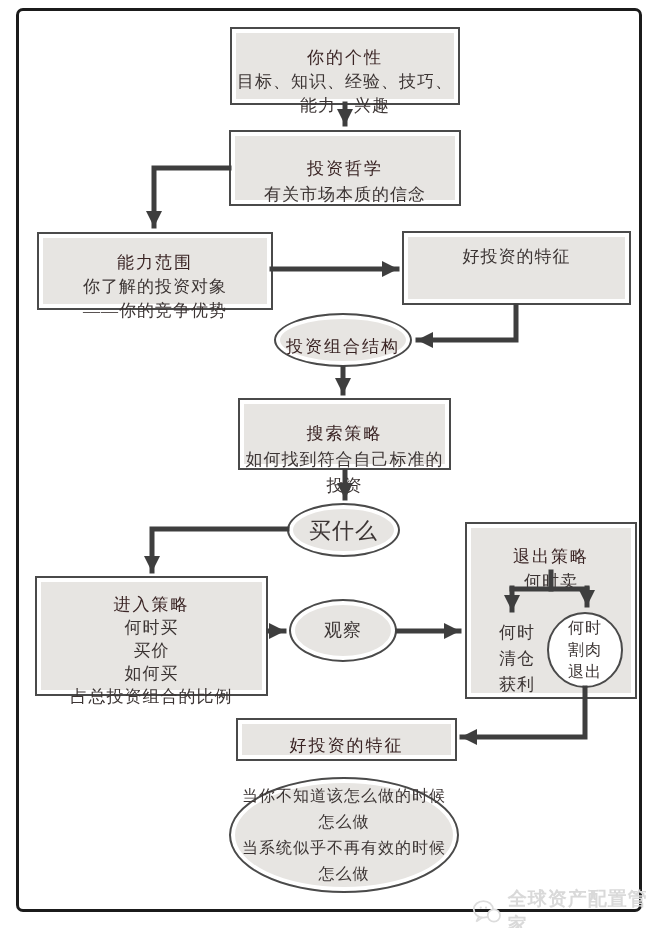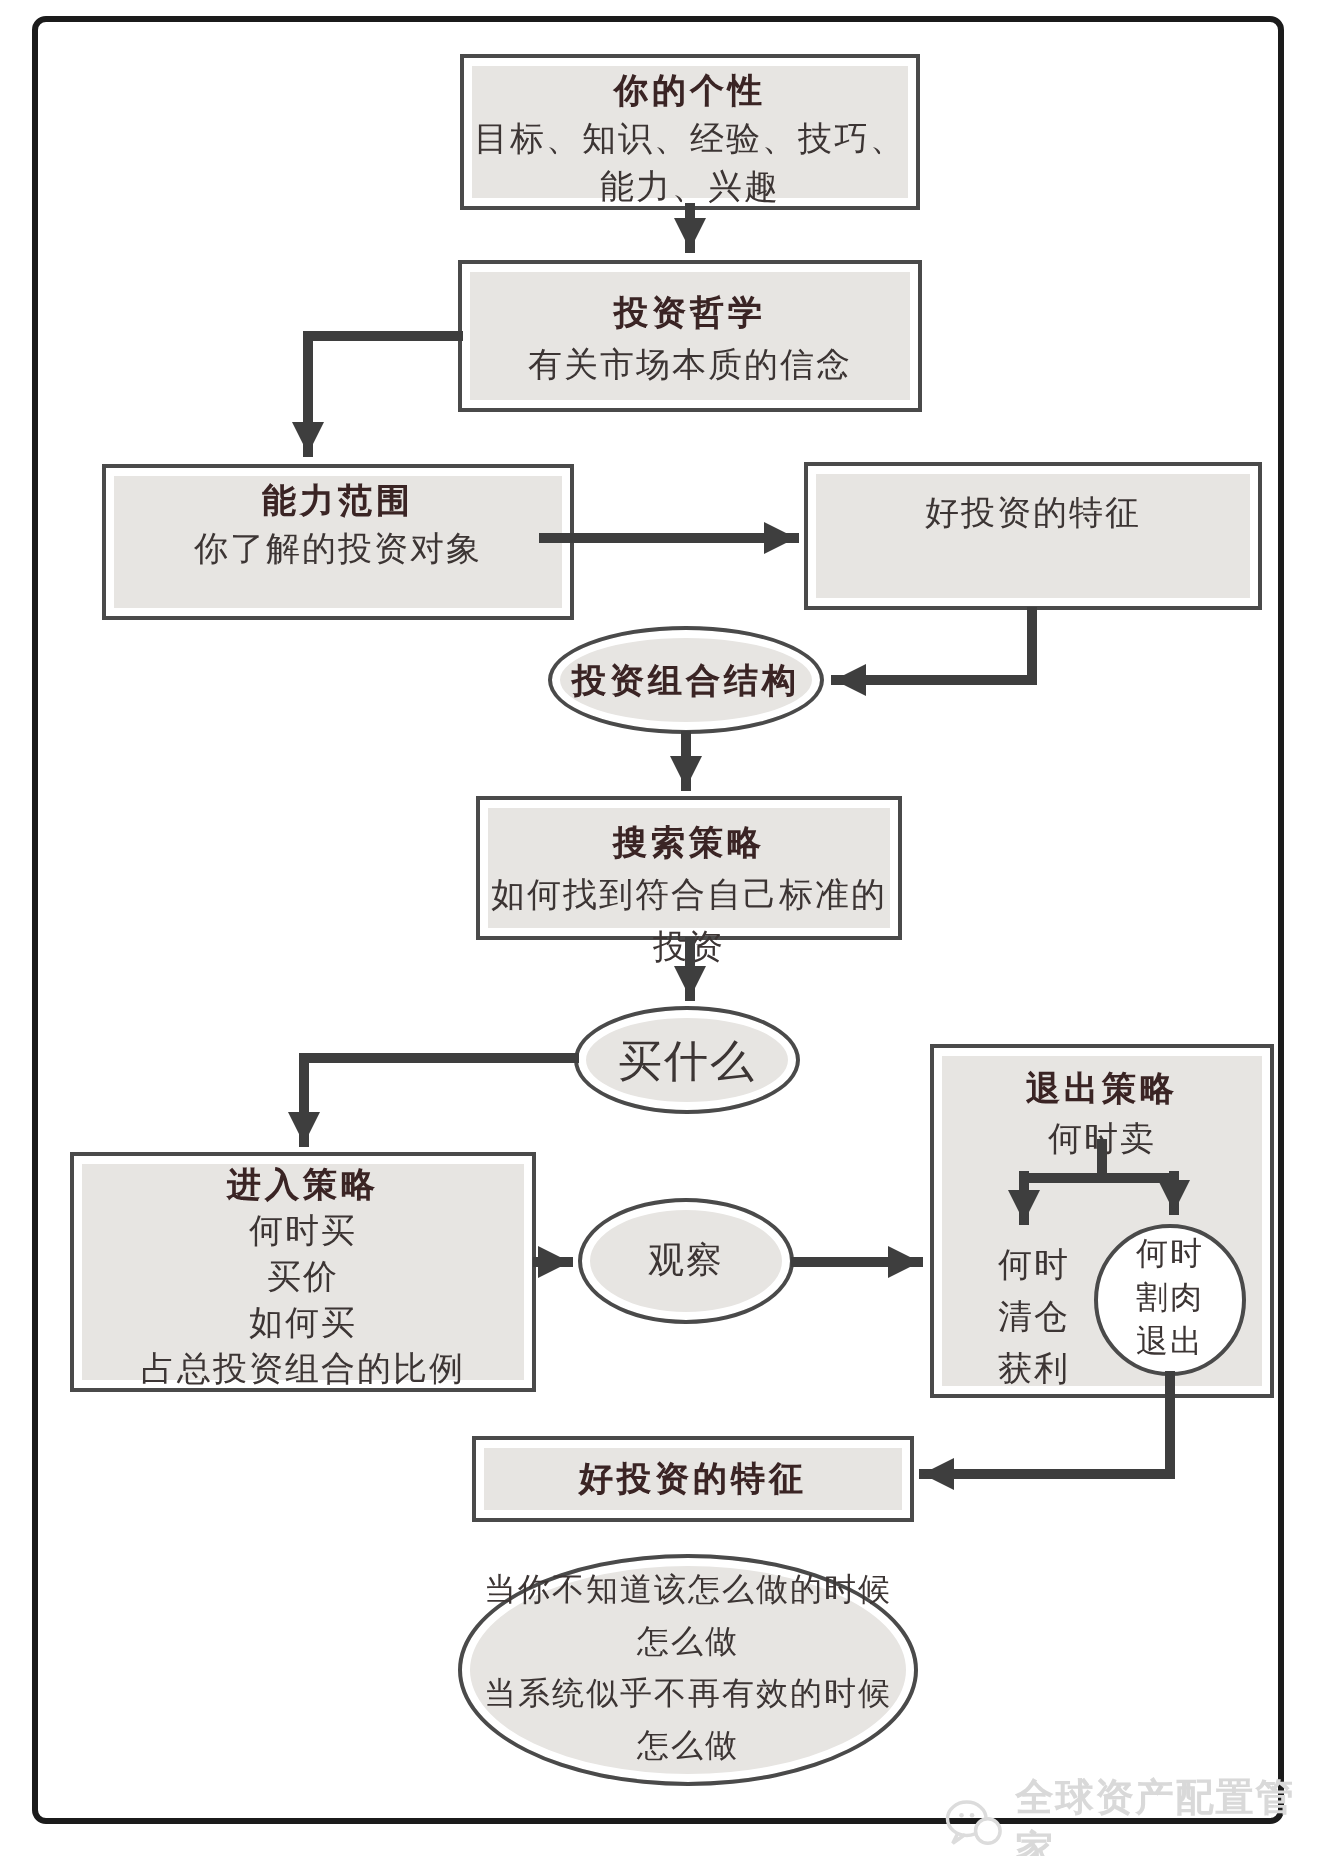--- a/index.html
+++ b/index.html
@@ -13,28 +13,28 @@
   }
   .node {
     position:absolute; box-sizing:border-box; text-align:center;
     background:var(--node-fill,#e7e5e2);
     border:2px solid var(--node-border,#4a4a4a);
     box-shadow: inset 0 0 0 4px #ffffff;
     color:var(--body-text,#3c3534); font-size:17px; line-height:25px;
   }
   .title {
     display:block; font-family:"Liberation Sans","DejaVu Sans",sans-serif;
-    font-weight:700; color:var(--title-text,#3a2424); letter-spacing:2px;
+    font-weight:400; color:var(--title-text,#3a2424); letter-spacing:2px;margin-top:12px;
   }
   .bodyline { display:block; letter-spacing:1px; }
   .ellipse { border-radius:50%; display:flex; flex-direction:column; justify-content:center; }
 
   .box-personality { left:230px; top:27px;  width:230px; height:78px;  padding-top:5px; line-height:24px; }
   .box-philosophy  { left:229px; top:130px; width:232px; height:76px;  padding-top:12px; line-height:26px; }
-  .box-competence  { left:51px;  top:232px; width:236px; height:78px;  padding-top:5px; line-height:24px; }
+  .box-competence  { left:37px;  top:232px; width:236px; height:78px;  padding-top:5px; line-height:24px; }
   .box-criteria    { left:402px; top:231px; width:229px; height:74px;  padding-top:11px; line-height:26px; }
   .el-portfolio    { left:274px; top:313px; width:138px; height:54px;  font-size:17px; }
   .box-search      { left:238px; top:398px; width:213px; height:72px;  padding-top:9px; line-height:26px; }
   .el-whatbuy      { left:287px; top:503px; width:113px; height:54px;  font-size:22px; }
   .box-entry       { left:35px;  top:576px; width:233px; height:120px; padding-top:3px; line-height:23px; }
   .el-observe      { left:289px; top:599px; width:108px; height:63px;  font-size:18px; }
   .box-exit        { left:465px; top:522px; width:172px; height:177px; padding-top:8px; line-height:25px; }
   .exit-left-col   { position:absolute; left:28px; top:96px; width:44px; line-height:26px; letter-spacing:1px; }
   .exit-circle {
     position:absolute; left:80px; top:88px; width:76px; height:76px; border-radius:50%;
@@ -68,20 +68,21 @@
   </div>
 
   <div class="node box-philosophy">
     <span class="title">投资哲学</span>
     <span class="bodyline">有关市场本质的信念</span>
   </div>
 
   <div class="node box-competence">
     <span class="title">能力范围</span>
     <span class="bodyline">你了解的投资对象</span>
+    <span class="bodyline">——你的竞争优势</span>
   </div>
 
   <div class="node box-criteria">
     <span class="bodyline">好投资的特征</span>
   </div>
 
   <div class="node ellipse el-portfolio">
     <span class="title">投资组合结构</span>
   </div>
 

